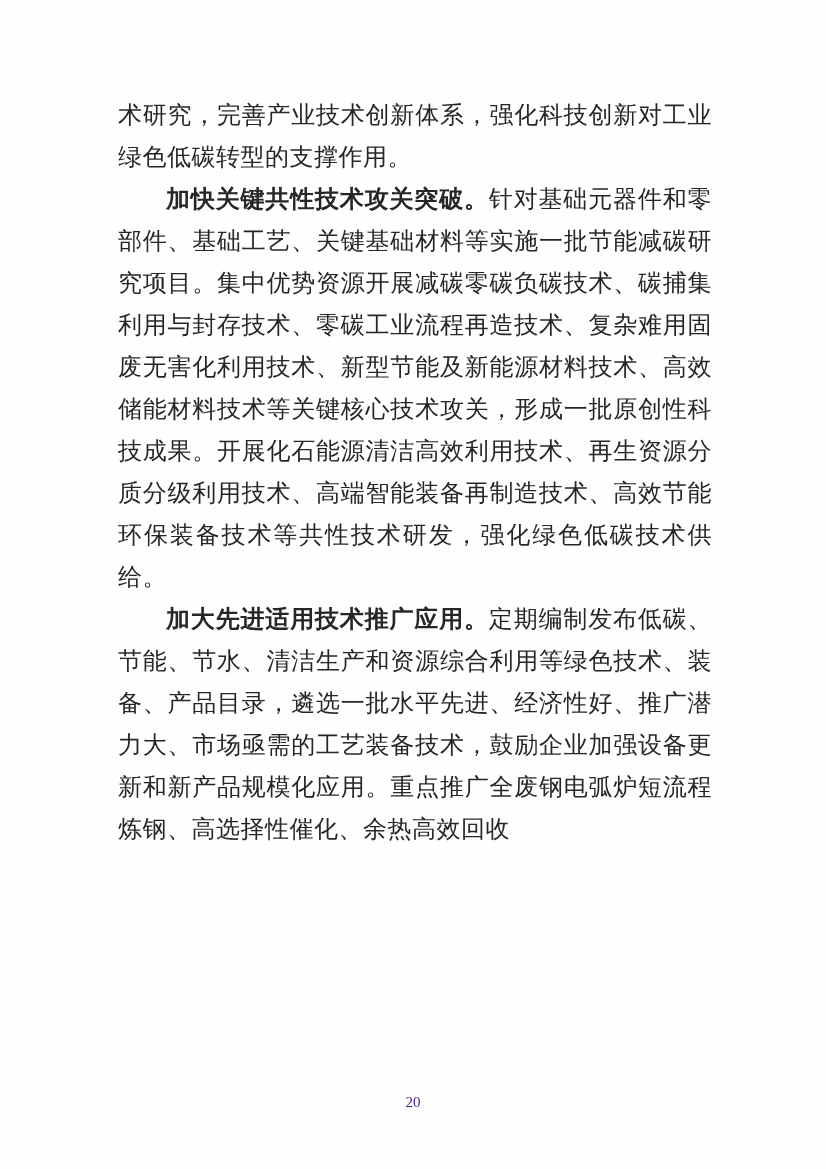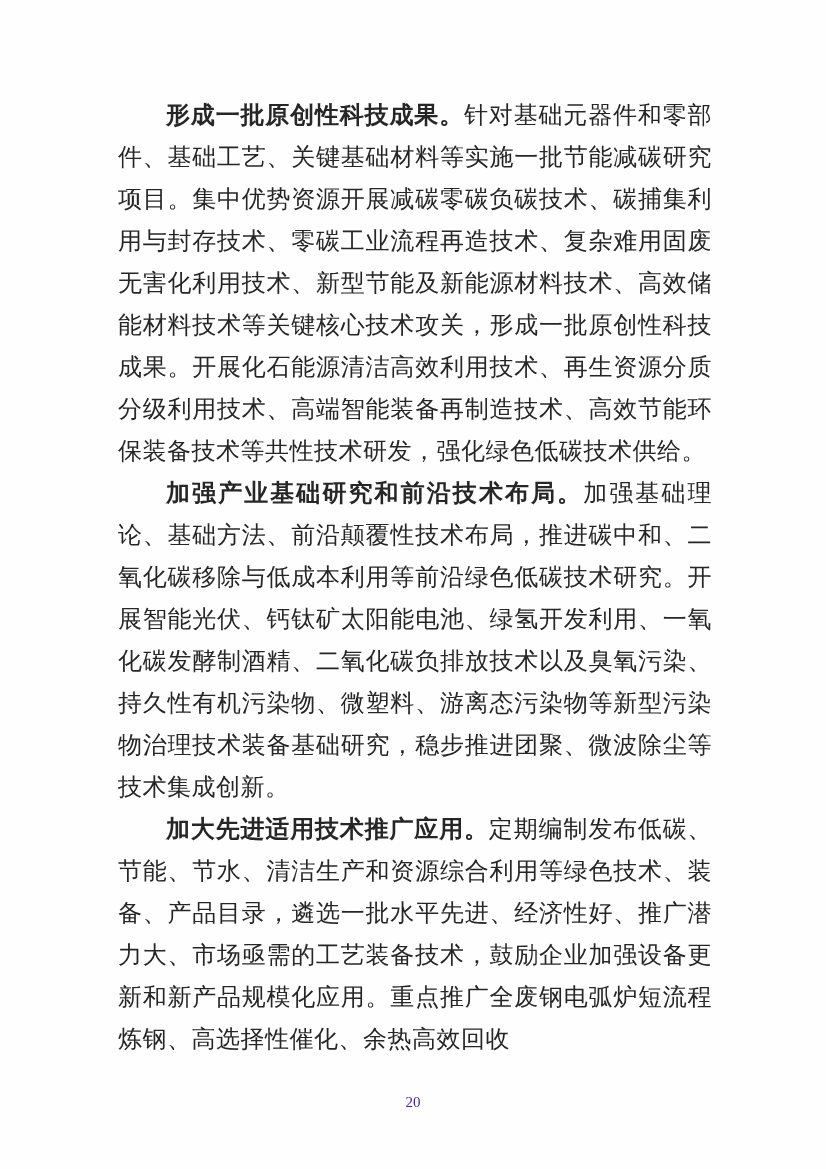--- a/index.html
+++ b/index.html
@@ -43,23 +43,23 @@
     font-size: 15px;
     color: #4c1d95;
   }
 </style>
 </head>
 <body>
 
 <div class="page">
   <div class="body-text">
 
+    <p class="para"><b></b><span>术研究，完善产业技术创新体系，强化科技创新对工业绿色低碳转型的支撑作用。</span></p>
 
-    <p class="para indent"><b>形成一批原创性科技成果。</b><span>针对基础元器件和零部件、基础工艺、关键基础材料等实施一批节能减碳研究项目。集中优势资源开展减碳零碳负碳技术、碳捕集利用与封存技术、零碳工业流程再造技术、复杂难用固废无害化利用技术、新型节能及新能源材料技术、高效储能材料技术等关键核心技术攻关，形成一批原创性科技成果。开展化石能源清洁高效利用技术、再生资源分质分级利用技术、高端智能装备再制造技术、高效节能环保装备技术等共性技术研发，强化绿色低碳技术供给。</span></p>
+    <p class="para indent"><b>加快关键共性技术攻关突破。</b><span>针对基础元器件和零部件、基础工艺、关键基础材料等实施一批节能减碳研究项目。集中优势资源开展减碳零碳负碳技术、碳捕集利用与封存技术、零碳工业流程再造技术、复杂难用固废无害化利用技术、新型节能及新能源材料技术、高效储能材料技术等关键核心技术攻关，形成一批原创性科技成果。开展化石能源清洁高效利用技术、再生资源分质分级利用技术、高端智能装备再制造技术、高效节能环保装备技术等共性技术研发，强化绿色低碳技术供给。</span></p>
 
-    <p class="para indent"><b>加强产业基础研究和前沿技术布局。</b><span>加强基础理论、基础方法、前沿颠覆性技术布局，推进碳中和、二氧化碳移除与低成本利用等前沿绿色低碳技术研究。开展智能光伏、钙钛矿太阳能电池、绿氢开发利用、一氧化碳发酵制酒精、二氧化碳负排放技术以及臭氧污染、持久性有机污染物、微塑料、游离态污染物等新型污染物治理技术装备基础研究，稳步推进团聚、微波除尘等技术集成创新。</span></p>
 
     <p class="para indent"><b>加大先进适用技术推广应用。</b><span>定期编制发布低碳、节能、节水、清洁生产和资源综合利用等绿色技术、装备、产品目录，遴选一批水平先进、经济性好、推广潜力大、市场亟需的工艺装备技术，鼓励企业加强设备更新和新产品规模化应用。重点推广全废钢电弧炉短流程炼钢、高选择性催化、余热高效回收</span></p>
 
   </div>
 
   <div class="page-number">20</div>
 </div>
 
 </body></html>

